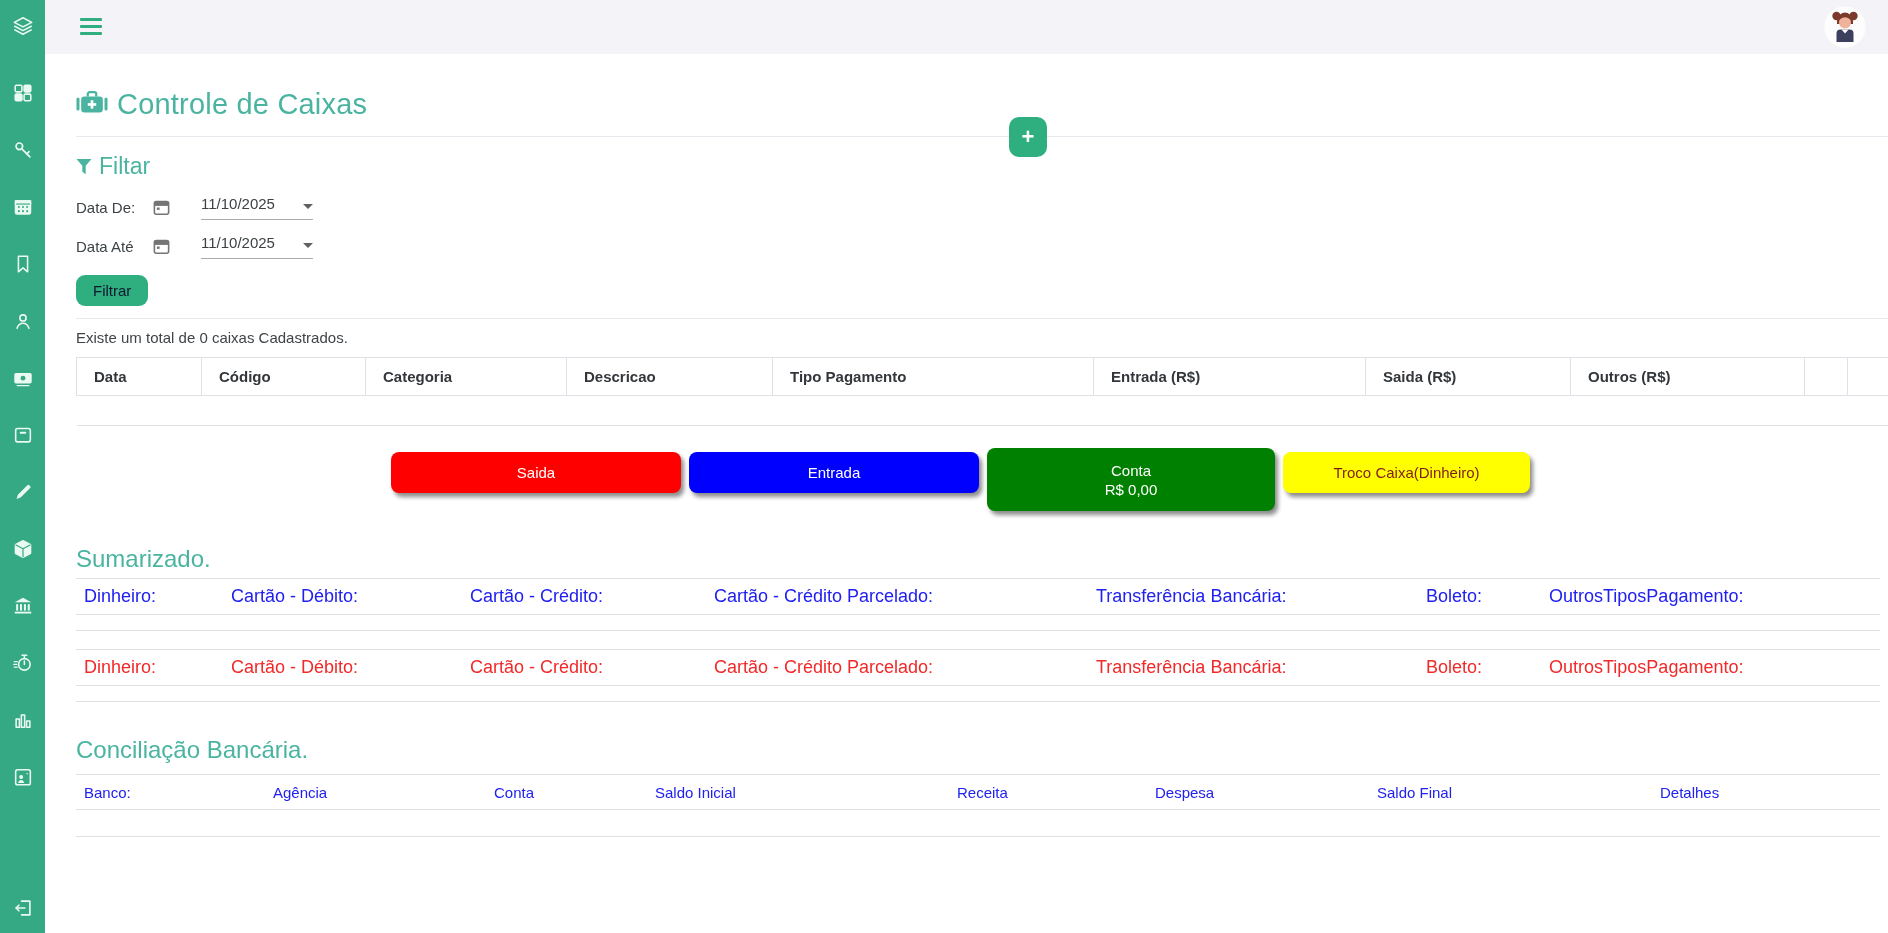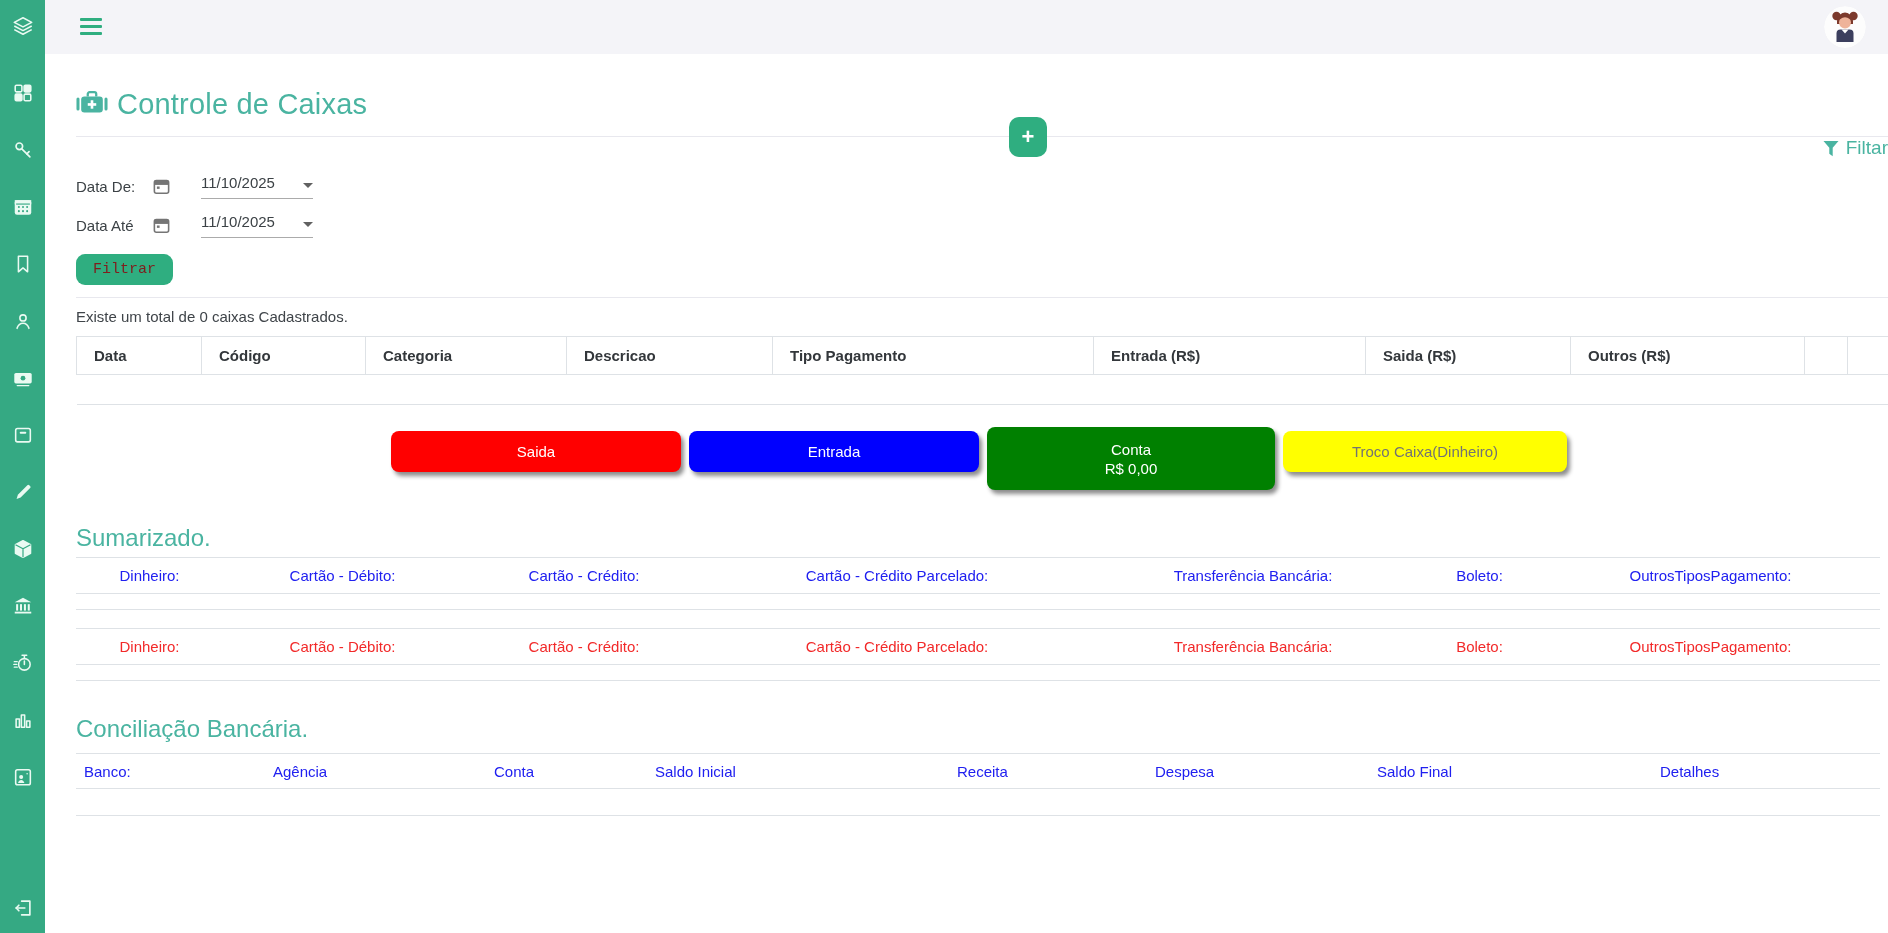--- a/index.html
+++ b/index.html
@@ -40,36 +40,36 @@
   .page-title { font-size:29px; font-weight:500; color:#4ab4a1; letter-spacing:.2px; }
 
   .add-btn {
     position:absolute; left:964px; top:33px; width:38px; height:40px;
     background:#2fae80; color:#fff; border:none; border-radius:10px;
     font-size:22px; font-weight:bold; line-height:1; cursor:pointer;
   }
 
   .divider { border:none; border-top:1px solid #e8e8ee; margin:12px 0 0 0; }
 
-  .filter-heading { margin-top:0; display:flex; align-items:center; color:#4ab4a1; font-size:19px; font-weight:500;justify-content:flex-end; }
+  .filter-heading { margin-top:16px; display:flex; align-items:center; color:#4ab4a1; font-size:23px; font-weight:500; }
   .filter-heading svg { width:16px; height:17px; margin-right:7px; }
 
   .date-row { display:flex; align-items:center; margin-top:15px; height:24px; }
   .date-label { width:76px; color:#3c4246; font-size:15px; }
   .cal-icon svg { width:19px; height:19px; display:block; }
   .date-select {
     margin-left:30px; width:112px; display:flex; align-items:flex-end; justify-content:space-between;
     border-bottom:1px solid #ababab; padding-bottom:7px; cursor:pointer;
   }
   .date-value { font-size:15px; color:#3c4246; }
   .caret { width:0; height:0; border-left:5px solid transparent; border-right:5px solid transparent; border-top:5px solid #616161; margin-bottom:3px; }
 
   .filtrar-btn {
-    margin-top:17px; background:#2fae80; color:#7f1d1d; border:none; border-radius:9px;
-    font-size:15px; font-family:Liberation Mono, monospace; padding:7px 17px; cursor:pointer;
+    margin-top:17px; background:#2fae80; color:#0f172a; border:none; border-radius:9px;
+    font-size:15px; font-family:Liberation Sans, sans-serif; padding:7px 17px; cursor:pointer;
   }
 
   .summary-text { margin-top:10px; font-size:15px; color:#3f4449; height:20px; }
 
   
   table { border-collapse:collapse; table-layout:fixed; }
   .caixas-table { width:1812px; margin-top:8px; }
   .caixas-table th {
     border:1px solid #dee2e6; text-align:left; padding:0 17px; height:38px;
     font-size:15px; font-weight:bold; color:#33373b;
@@ -79,27 +79,27 @@
   
   .totals-row { display:flex; gap:8px; margin-left:315px; margin-top:22px; height:63px; align-items:flex-start; }
   .total-box {
     height:41px; margin-top:4px; border-radius:8px; color:#fff;
     display:flex; flex-direction:column; align-items:center; justify-content:center;
     font-size:15px; box-shadow:3px 4px 4px rgba(0,0,0,0.45); line-height:19px;
   }
   .total-box.entrada { width:290px; background:#0000ff; }
   .total-box.saida   { width:290px; background:#ff0000; }
   .total-box.saldo   { width:288px; height:63px; margin-top:0; background:#008000; }
-  .total-box.troco   { width:284px; background:#ffff00; color:#737373; }
+  .total-box.troco   { width:247px; background:#ffff00; color:#7f1d1d; }
 
   
   .section-heading { margin-top:34px; font-size:24px; font-weight:500; color:#4ab4a1; height:28px; }
 
   .sum-table { width:1804px; margin-top:5px; }
-  .sum-table th { border-top:1px solid #dee2e6; border-bottom:1px solid #dee2e6; text-align:center; font-weight:normal; font-size:15px; padding:0 8px; height:36px; }
+  .sum-table th { border-top:1px solid #dee2e6; border-bottom:1px solid #dee2e6; text-align:left; font-weight:normal; font-size:18px; padding:0 8px; height:36px; }
   .sum-table td { border-bottom:1px solid #dee2e6; height:16px; }
   .sum-table.first { margin-top:5px; }
   .sum-table.second { margin-top:18px; }
   .sum-blue th { color:#2020f0; }
   .sum-red th { color:#f22929; }
 
   .conc-table { width:1804px; margin-top:10px; }
   .conc-table th { border-top:1px solid #dee2e6; border-bottom:1px solid #dee2e6; text-align:left; font-weight:normal; font-size:15px; padding:0 8px; height:35px; color:#2020f0; }
   .conc-table td { border-bottom:1px solid #dee2e6; height:27px; }
 </style>

